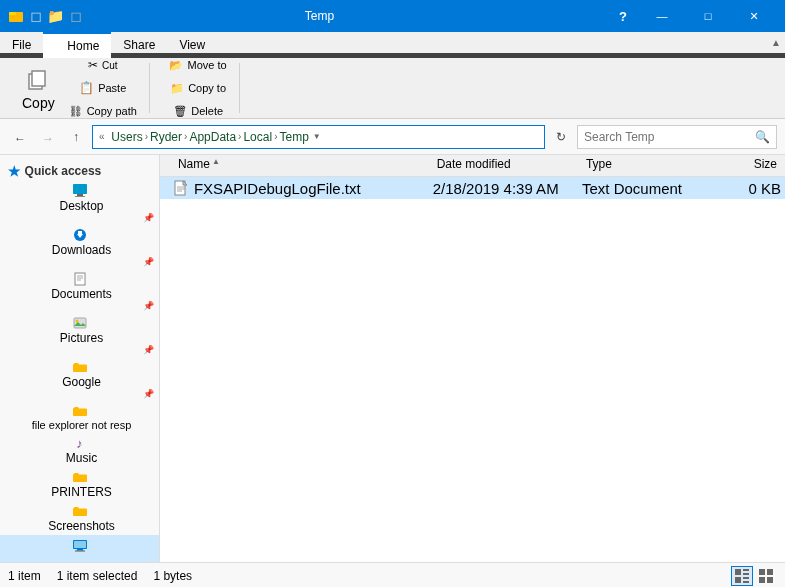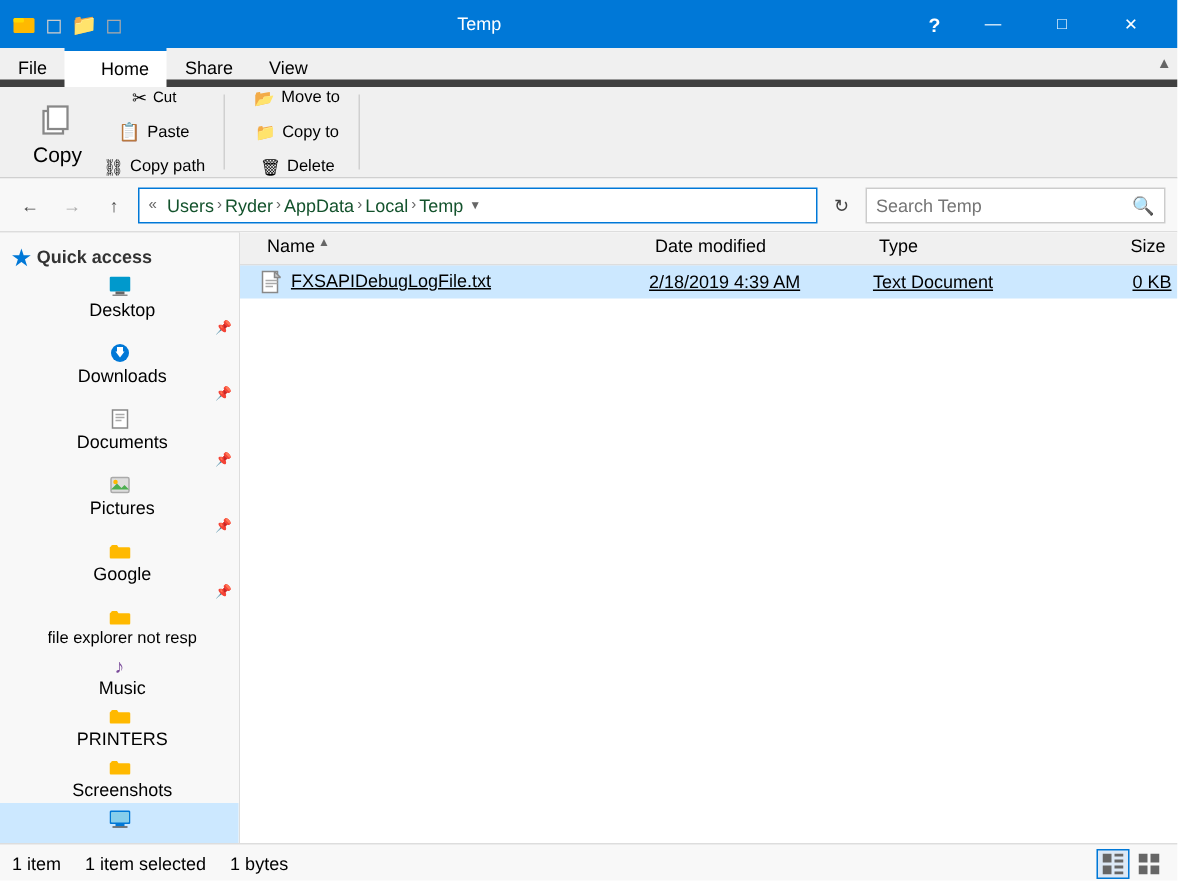--- a/index.html
+++ b/index.html
@@ -60,21 +60,21 @@
     .file-area { flex: 1; background: white; overflow: auto; }
     .file-header { display: flex; align-items: center; background: #f0f0f0; border-bottom: 1px solid #ddd; height: 22px; padding: 0 4px; }
     .file-col { display: flex; align-items: flex-start; cursor: pointer; font-size: 12px; padding: 2px 4px; height: 22px; }
     .col-name { width: 260px; }
     .col-modified { width: 150px; }
     .col-type { width: 120px; }
     .col-size { width: 80px; justify-content: flex-end; }
     .col-sort-arrow { font-size: 8px; margin-left: 2px; color: #666; }
     .file-row { display: flex; align-items: center; padding: 0 4px; height: 22px; cursor: pointer; }
     .file-row.selected { background: #cce8ff; }
-    .file-cell { display: flex; align-items: flex-start; font-size: 12px; text-decoration: underline; }
+    .file-cell { display: flex; align-items: flex-start; font-size: 15px; }
     .file-cell.name { width: 260px; gap: 4px; }
     .file-cell.modified { width: 150px; }
     .file-cell.type { width: 120px; }
     .file-cell.size { width: 80px; justify-content: flex-end; }
     .file-icon { width: 16px; height: 16px; flex-shrink: 0; }
 
     
     .status-bar { height: 26px; background: #f8f8f8; border-top: 1px solid #ddd; display: flex; align-items: center; padding: 0 8px; justify-content: space-between; font-size: 12px; }
     .status-left { display: flex; gap: 16px; }
     .status-right { display: flex; gap: 2px; }

